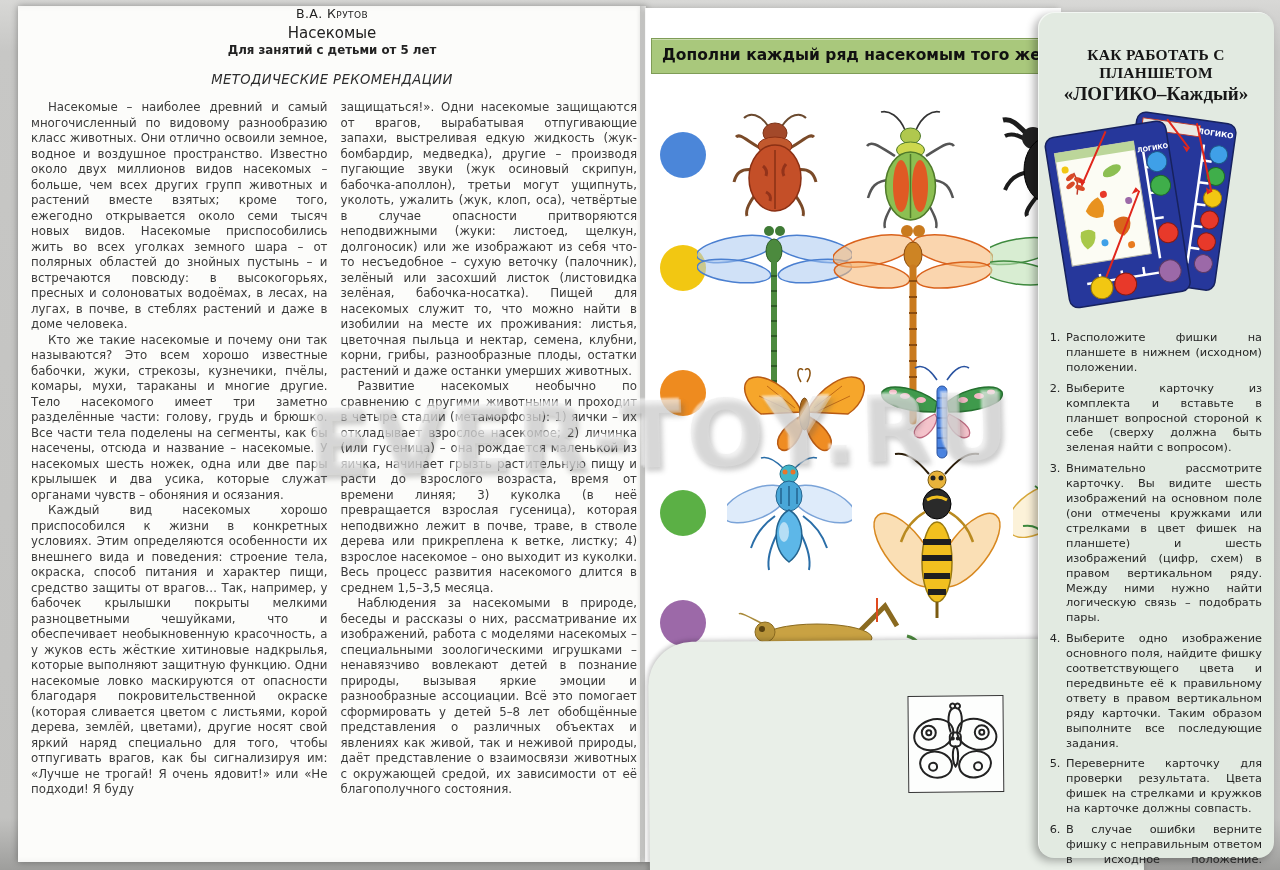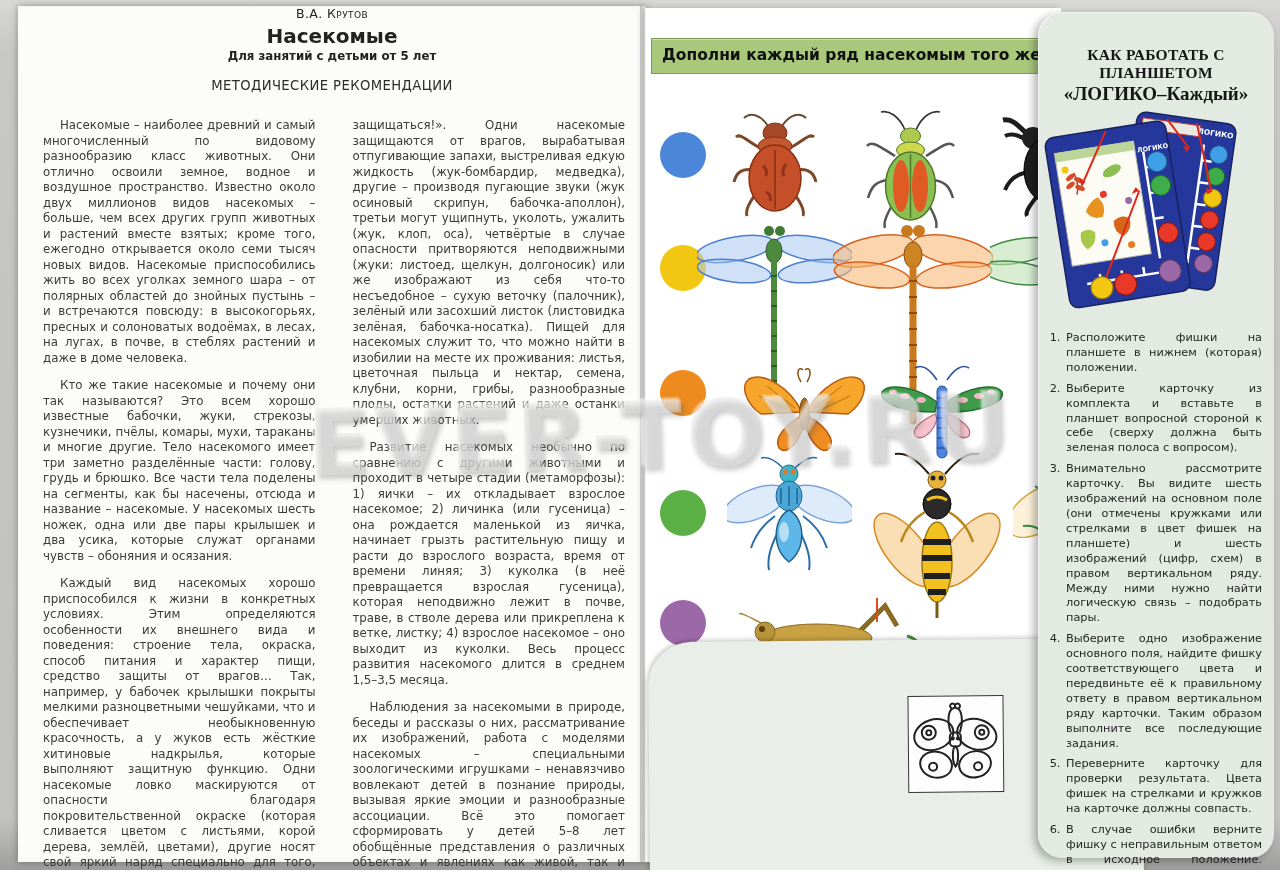--- a/index.html
+++ b/index.html
@@ -8,26 +8,26 @@
     background:linear-gradient(180deg,#d8d8d6 0%,#c7c7c5 6%,#c2c2c0 94%,#9e9e9c 100%);
     font-family:"DejaVu Sans",sans-serif;color:#3a3a3a;
   }
   
   .left-page{
     position:absolute;left:18px;top:6px;width:628px;height:856px;
     background:#fcfcfa;box-shadow:0 0 7px rgba(0,0,0,.35), inset -4px 0 6px rgba(0,0,0,.06);
   }
   .lp-header{text-align:center;color:#222;}
   .lp-author{font-size:12.5px;font-variant:small-caps;letter-spacing:.4px;}
-  .lp-title{font-size:20px;font-weight:bold;margin-top:3px;}
+  .lp-title{font-size:15px;font-weight:normal;margin-top:3px;}
   .lp-subtitle{font-size:11.8px;font-weight:bold;margin-top:1px;}
-  .lp-heading{font-size:13.2px;margin-top:15px;letter-spacing:.4px;color:#2c2c2c;}
+  .lp-heading{font-size:13.2px;margin-top:15px;letter-spacing:.4px;color:#2c2c2c;font-style:italic;}
   .lp-cols{display:flex;gap:13px;padding:13px 9px 0 13px;}
   .lp-col{width:297px;font-size:11.8px;line-height:1.315;text-align:justify;color:#3b3b3b;}
-  .lp-col p{margin:12px;text-indent:17px;}
+  .lp-col p{margin:0;text-indent:17px;}
   
   .card{
     position:absolute;left:645px;top:8px;width:416px;height:854px;background:#ffffff;
     overflow:hidden;box-shadow:-3px 0 6px rgba(0,0,0,.18);
   }
   .banner{
     position:absolute;left:6px;top:30px;width:404px;height:36px;box-sizing:border-box;
     background:#a9c87c;border:1px solid #7f9c57;box-shadow:inset 0 1px 0 rgba(255,255,255,.4);
     font-size:15.5px;font-weight:bold;color:#111;line-height:33px;padding-left:10px;
     white-space:nowrap;overflow:hidden;
@@ -41,21 +41,21 @@
     box-shadow:0 -2px 5px rgba(0,0,0,.15), -3px 0 4px rgba(0,0,0,.10);
     transform:rotate(-.5deg);z-index:3;
   }
   .stamp-box{
     position:absolute;left:259px;top:56px;width:96px;height:97px;background:#fdfefd;
     border:1.5px solid #333;box-sizing:border-box;
   }
   
   .panel{
     position:absolute;left:1038px;top:12px;width:236px;height:846px;z-index:4;
-    background:#e2eae1;border-radius:24px;
+    background:#e2eae1;border-radius:16px;
     box-shadow:-4px 3px 8px rgba(0,0,0,.3), inset 1px 1px 0 rgba(255,255,255,.6);
   }
   .panel-title{margin-top:34px;text-align:center;color:#161616;font-family:"Liberation Serif",serif;}
   .panel-title .t1{font-size:15.5px;font-weight:700;letter-spacing:.3px;}
   .panel-title .t2{font-size:19px;font-weight:800;margin-top:1px;}
   .tablets{width:212px;height:212px;margin:4px auto 0 auto;}
   .steps{margin:6px 0 0 0;padding:0 12px 0 26px;font-size:11.3px;line-height:1.32;color:#262626;text-align:justify;}
   .steps li{margin-bottom:6px;padding-left:2px;}
   
   .watermark{
@@ -365,22 +365,22 @@
       <circle cx="108" cy="112" r="10" fill="#e8392a" stroke="#8a1a10"></circle>
       <circle cx="34" cy="156" r="11" fill="#f2c712" stroke="#9a7a08"></circle>
       <circle cx="58" cy="156" r="11" fill="#e8392a" stroke="#8a1a10"></circle>
       <circle cx="104" cy="150" r="11" fill="#9c69a8" stroke="#5c3a66"></circle>
       <path d="M62,2 L30,52 M40,146 L86,66" stroke="#e0261c" stroke-width="2" fill="none"></path>
       <path d="M30,52 l-2,-8 6,5 z M86,66 l-8,2 5,-6 z" fill="#e0261c"></path>
     </g>
   </svg>
 
   <ol class="steps">
-    <li>Расположите фишки на планшете в нижнем (которая) положении.</li>
-    <li>Выберите карточку из комплекта и вставьте в планшет вопросной стороной к себе (сверху должна быть зеленая полоса с вопросом).</li>
+    <li>Расположите фишки на планшете в нижнем (исходном) положении.</li>
+    <li>Выберите карточку из комплекта и вставьте в планшет вопросной стороной к себе (сверху должна быть зеленая найти с вопросом).</li>
     <li>Внимательно рассмотрите карточку. Вы видите шесть изображений на основном поле (они отмечены кружками или стрелками в цвет фишек на планшете) и шесть изображений (цифр, схем) в правом вертикальном ряду. Между ними нужно найти логическую связь – подобрать пары.</li>
     <li>Выберите одно изображение основного поля, найдите фишку соответствующего цвета и передвиньте её к правильному ответу в правом вертикальном ряду карточки. Таким образом выполните все последующие задания.</li>
     <li>Переверните карточку для проверки результата. Цвета фишек на стрелками и кружков на карточке должны совпасть.</li>
     <li>В случае ошибки верните фишку с неправильным ответом в исходное положение. Переверните карточку и постарайтесь найти верное решение.</li>
 
   </ol>
 </div>
 
 <div class="watermark">EVER-TOY.RU</div>
 

